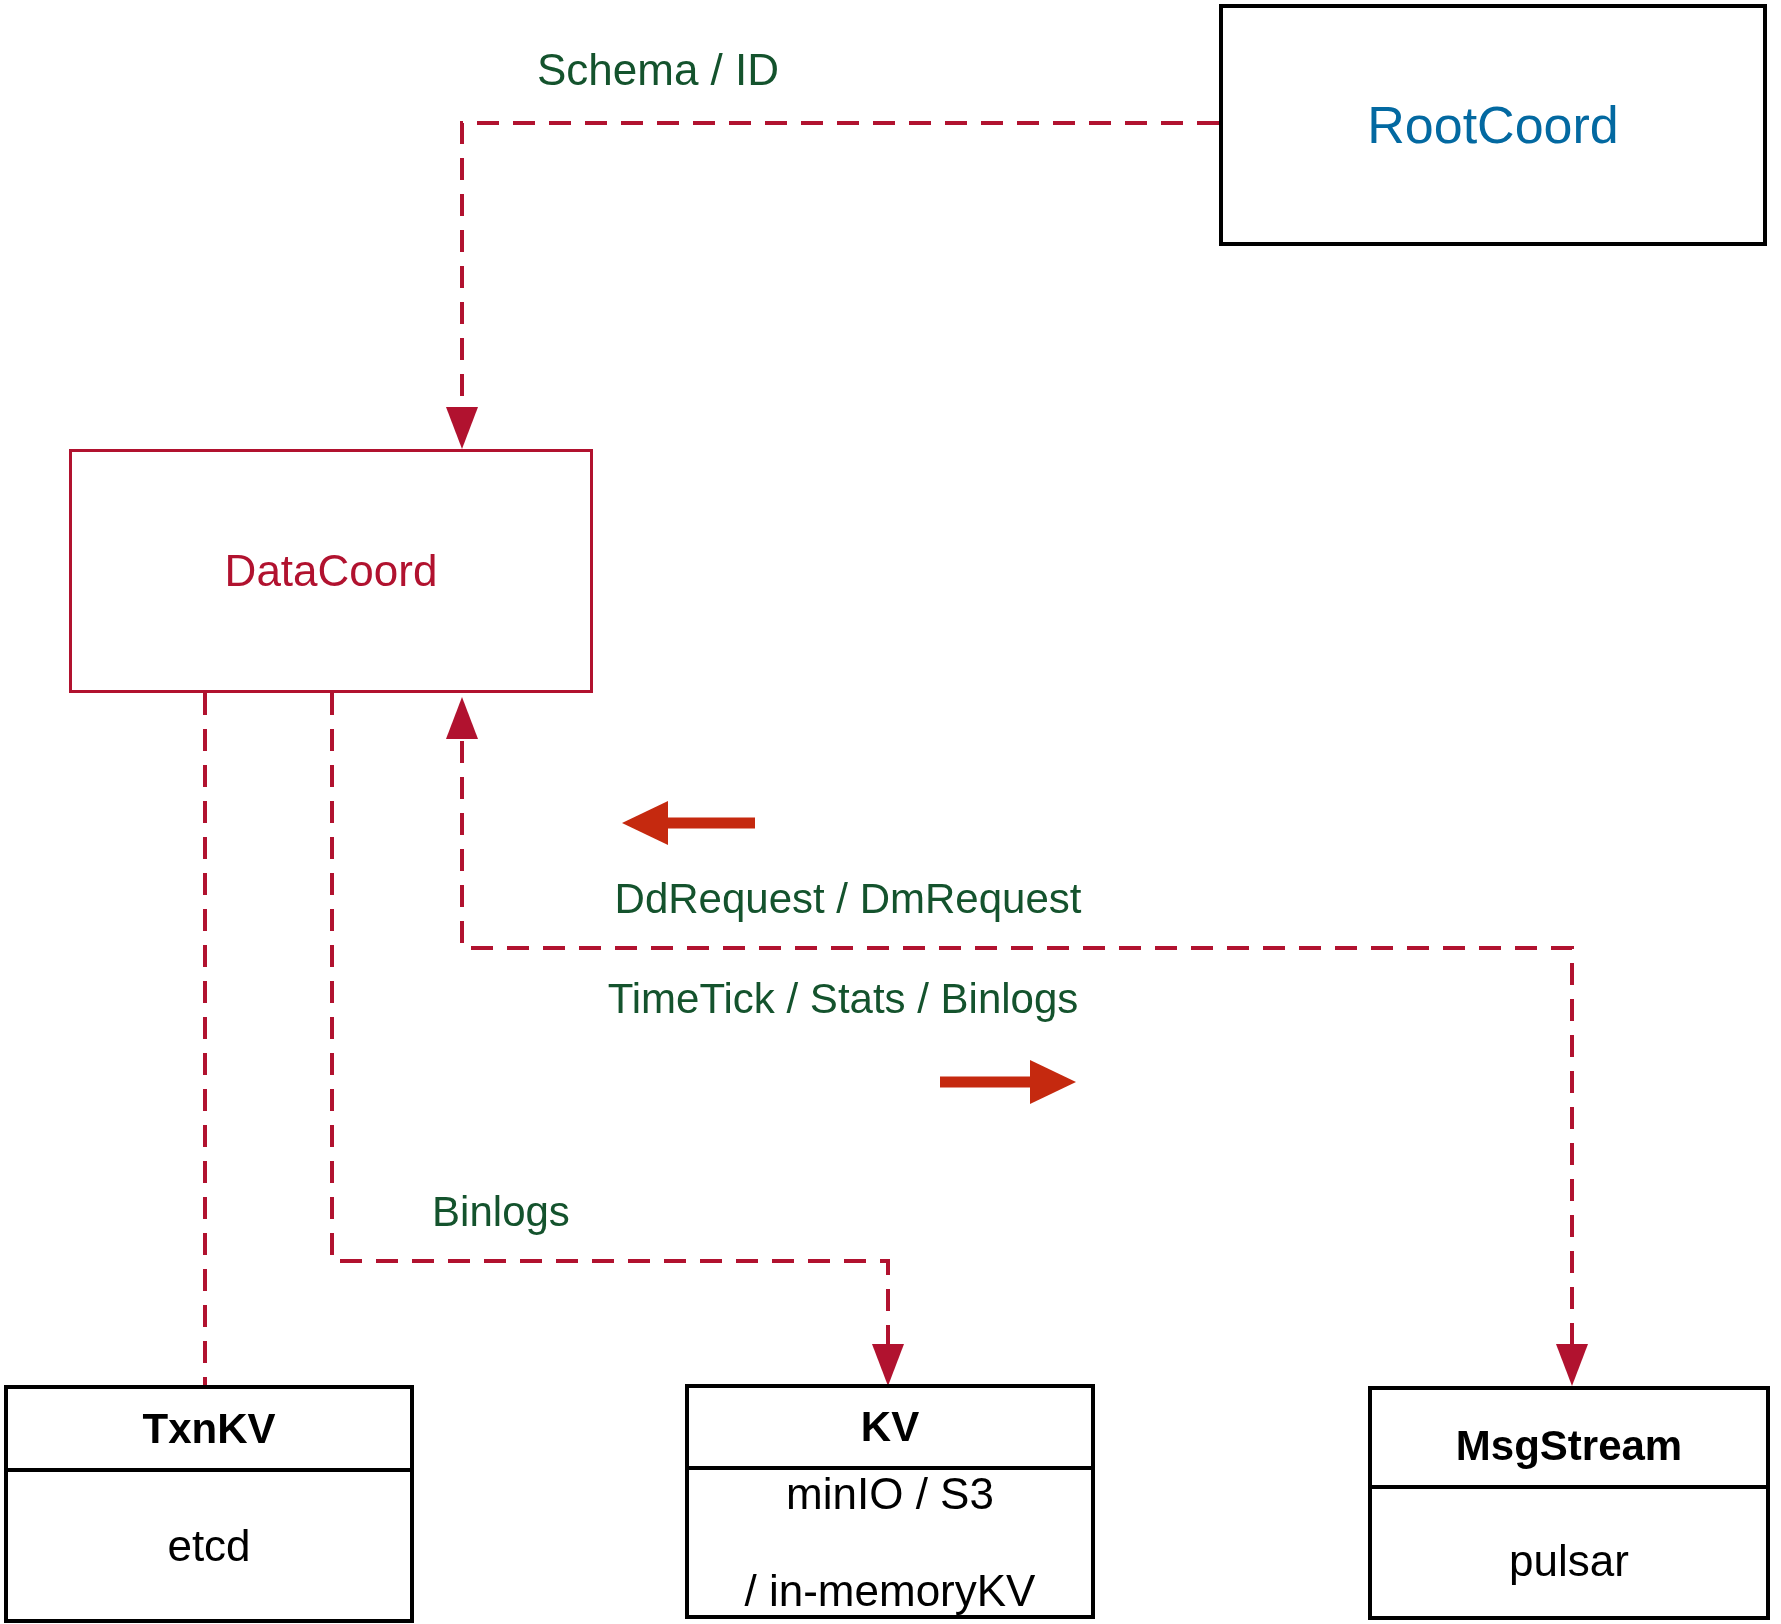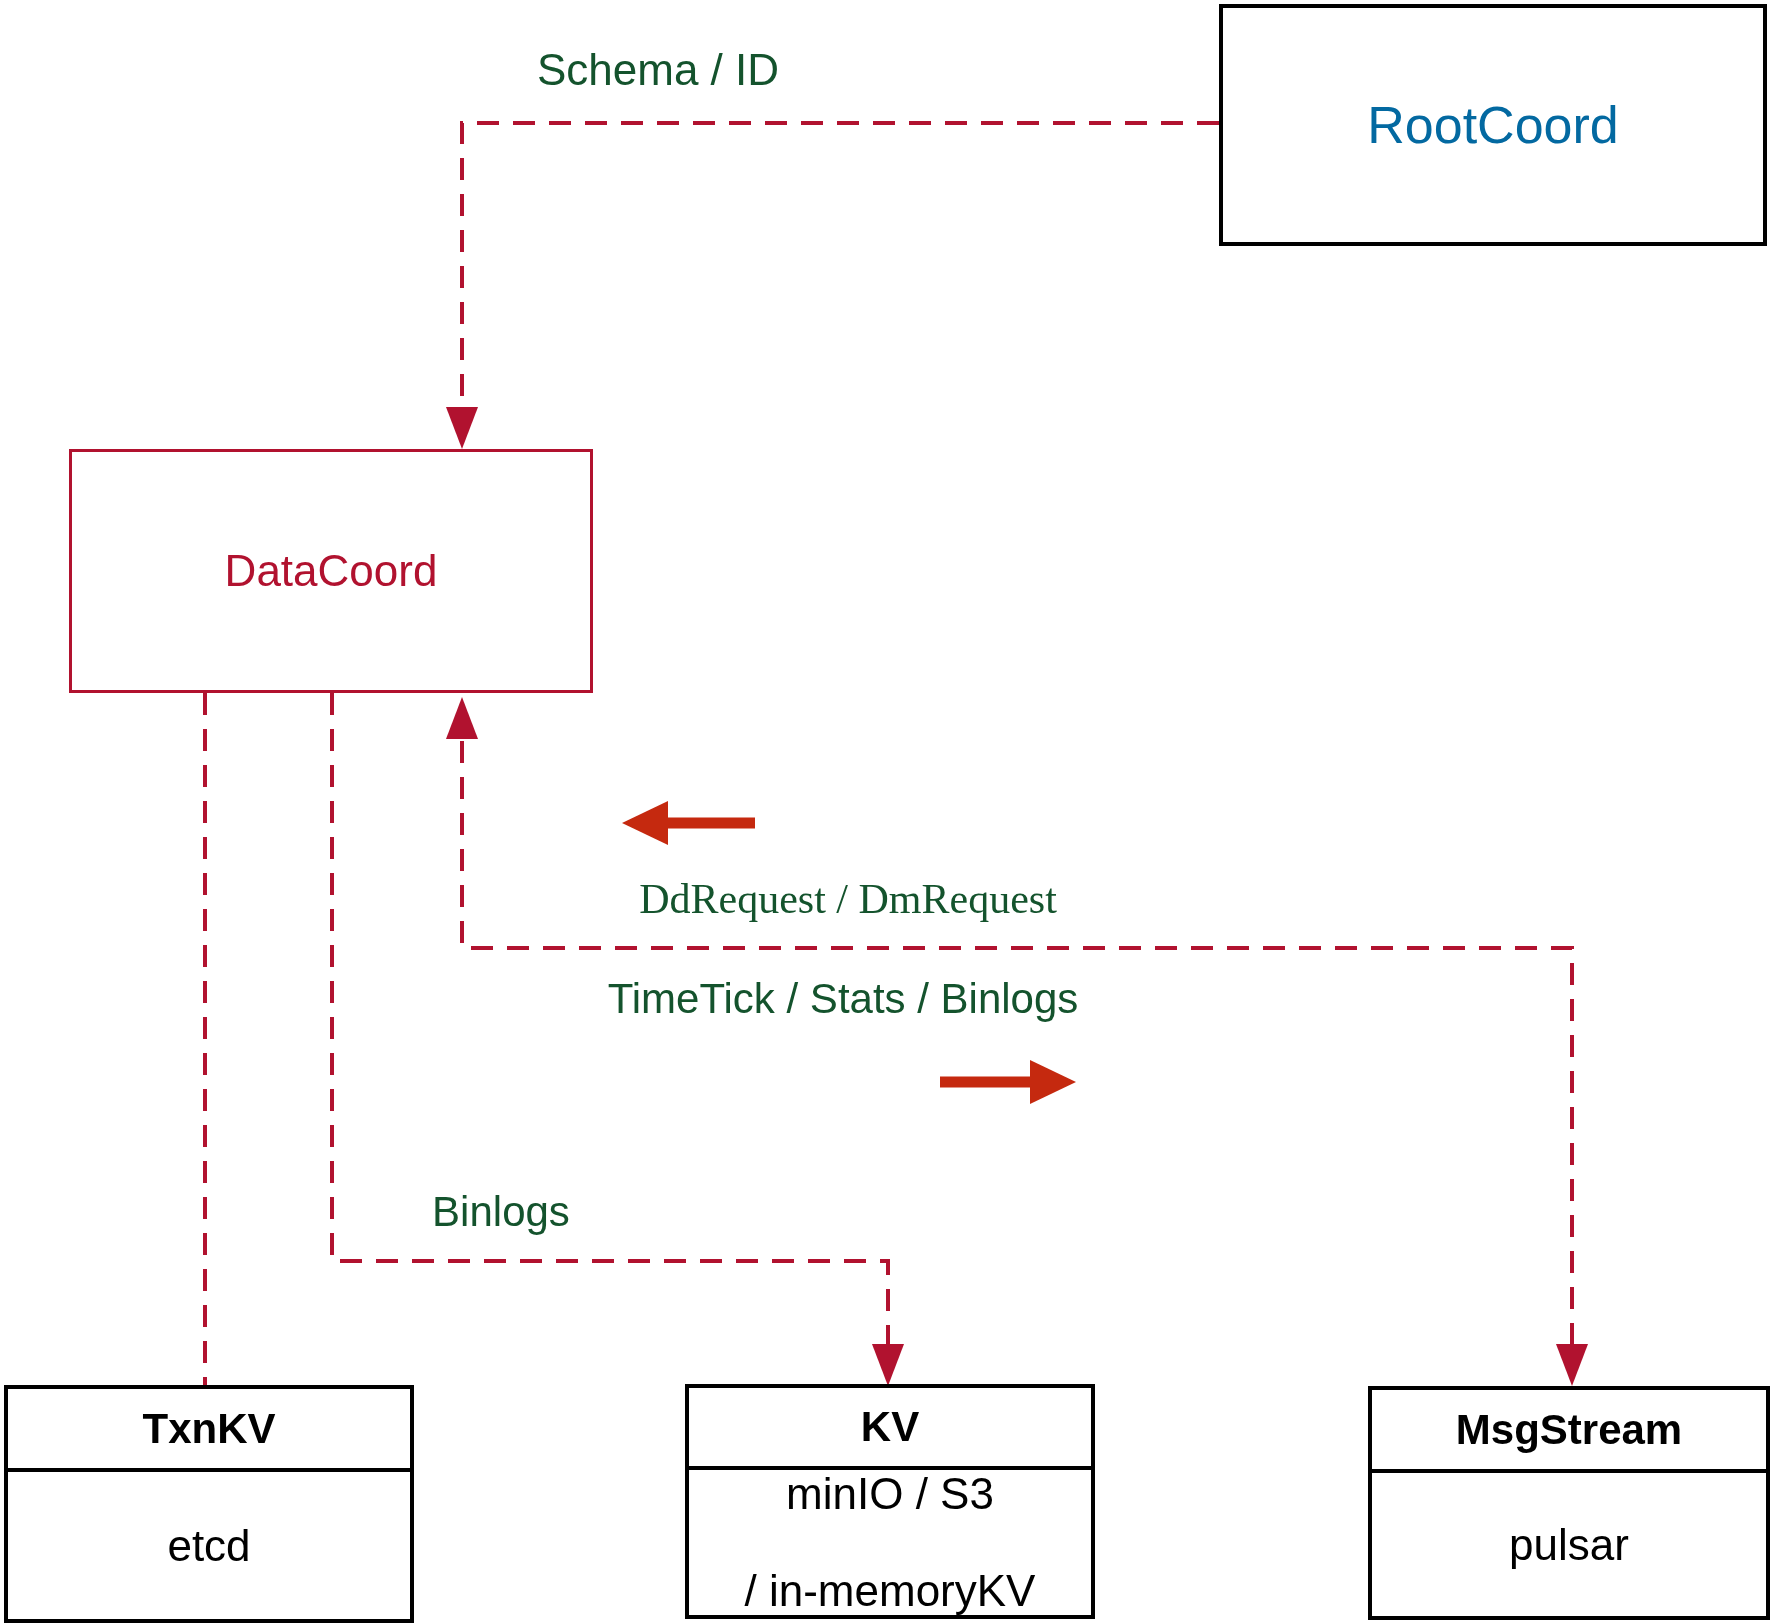--- a/index.html
+++ b/index.html
@@ -81,32 +81,32 @@
   }
   .box2.txnkv { left: 4px; top: 1385px; width: 410px; height: 238px; }
   .box2.txnkv .box2-head { height: 83px; }
   .box2.txnkv .box2-body { height: 147px; }
 
   .box2.kv { left: 685px; top: 1384px; width: 410px; height: 235px; }
   .box2.kv .box2-head { height: 82px; }
   .box2.kv .box2-body { height: 145px; line-height: 58px; gap: 39px; }
 
   .box2.msgstream { left: 1368px; top: 1386px; width: 402px; height: 234px; }
-  .box2.msgstream .box2-head { height: 83px; }
+  .box2.msgstream .box2-head { height: 83px; margin-top: 16px; }
   .box2.msgstream .box2-body { height: 143px; }
 
   .edge-label {
     position: absolute;
     color: #14532d;
     font-size: 42px;
     text-align: center;
     white-space: nowrap;
   }
   .edge-label.schema   { left: 408px; top: 45px;   width: 500px; font-size: 44px; }
-  .edge-label.ddreq    { left: 548px; top: 875px;  width: 600px; font-family: Liberation Serif, serif; }
+  .edge-label.ddreq    { left: 548px; top: 875px;  width: 600px; }
   .edge-label.timetick { left: 543px; top: 975px;  width: 600px; }
   .edge-label.binlogs  { left: 401px; top: 1188px; width: 200px; }
 </style>
 </head>
 <body>
 
 <div class="canvas">
 
   <svg class="connectors" viewBox="0 0 1781 1624" xmlns="http://www.w3.org/2000/svg">
 

